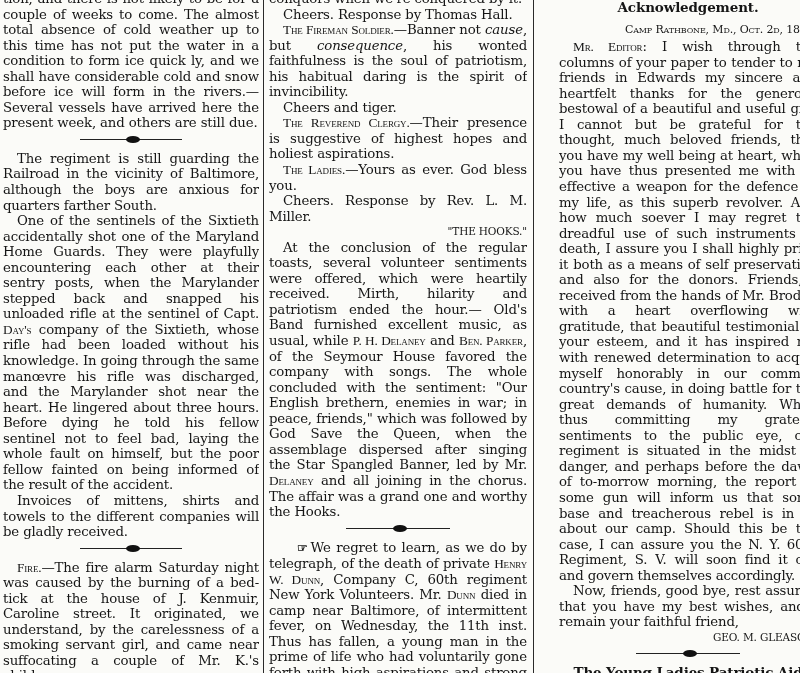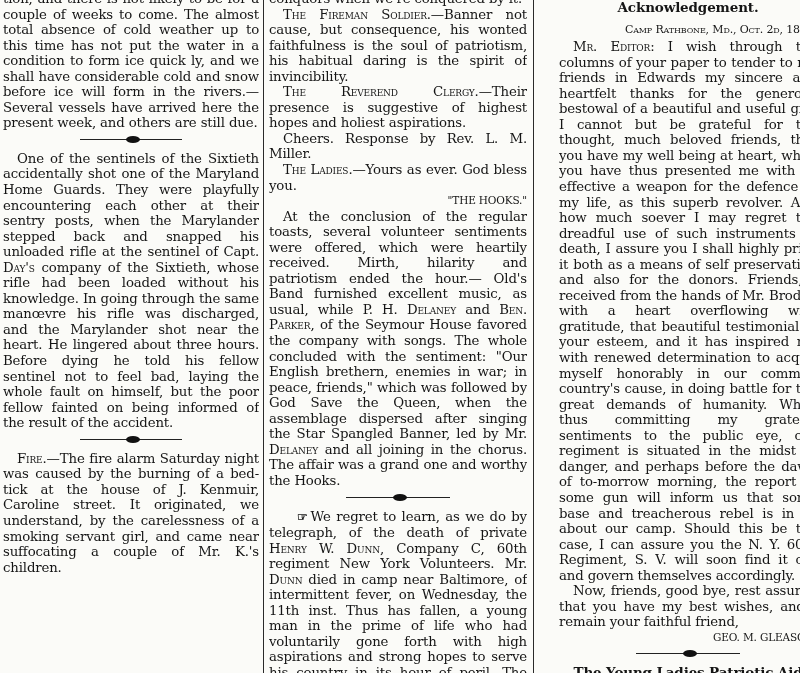--- a/index.html
+++ b/index.html
@@ -18,22 +18,22 @@
   }
   .c1 { left: 3px; width: 256px; }
   .c2 { left: 269px; width: 258px; }
   .c3 { left: 537px; width: 258px; margin-left: 22px; }
   .rule { position: absolute; top: 0; width: 1px; height: 673px; background: #2a2a2a; }
   .r1 { left: 263px; }
   .r2 { left: 533px; }
   p { margin: 0; }
   .ind { text-indent: 14px; }
   .head { text-align: center; font-weight: bold; font-size: 13.5px; margin: 8px 0 6px; }
-  .sc { font-variant: small-caps; }
-  .it { }
+  .sc { font-variant: small-caps; font-family: Liberation Serif, serif; }
+  .it { font-style: italic; }
   .right { text-align: right; }
   .small { font-size: 10.5px; }
   .dateline { text-align: right; font-size: 11px; font-variant: small-caps; margin: 2px 0; }
   .fleuron { height: 10px; position: relative; margin: 4px 0 6px; }
   .fleuron::before {
     content: ""; position: absolute; left: 30%; right: 30%; top: 4px; height: 1px; background: #222;
   }
   .fleuron::after {
     content: ""; position: absolute; left: 48%; top: 1px; width: 14px; height: 7px;
     background: #111; border-radius: 50%;
@@ -43,32 +43,36 @@
 </style>
 </head>
 <body>
 
 <div class="rule r1"></div>
 <div class="rule r2"></div>
 
 <div class="col c1">
   <p class="top-clip">tion, and there is not likely to be for a couple of weeks to come. The almost total absence of cold weather up to this time has not put the water in a condition to form ice quick ly, and we shall have considerable cold and snow before ice will form in the rivers.— Several vessels have arrived here the present week, and others are still due.</p>
   <div class="fleuron"></div>
+  <p class="ind">The regiment is still guarding the Railroad in the vicinity of Baltimore, although the boys are anxious for quarters farther South.</p>
   <p class="ind"><span>One of the sentinels of the Sixtieth accidentally shot one of the Maryland Home Guards. They were playfully encountering each other at their sentry posts, when the Marylander stepped back and snapped his unloaded rifle at the sentinel of Capt. </span><span class="sc">Day's</span><span> company of the Sixtieth, whose rifle had been loaded without his knowledge. In going through the same manœvre his rifle was discharged, and the Marylander shot near the heart. He lingered about three hours. Before dying he told his fellow sentinel not to feel bad, laying the whole fault on himself, but the poor fellow fainted on being informed of the result of the accident.</span></p>
+  <p class="ind">Invoices of mittens, shirts and towels to the different companies will be gladly received.</p>
   <div class="fleuron"></div>
   <p class="ind"><span class="sc">Fire.</span><span>—The fire alarm Saturday night was caused by the burning of a bed-tick at the house of J. Kenmuir, Caroline street. It originated, we understand, by the carelessness of a smoking servant girl, and came near suffocating a couple of Mr. K.'s children.</span></p>
 
 </div>
 
 <div class="col c2">
   <p class="top-clip">conquors when we're conquered by it.</p>
+  <p class="ind">Cheers. Response by Thomas Hall.</p>
   <p class="ind"><span class="sc">The Fireman Soldier.</span><span>—Banner not </span><span class="it">cause</span><span>, but </span><span class="it">consequence</span><span>, his wonted faithfulness is the soul of patriotism, his habitual daring is the spirit of invincibility.</span></p>
+  <p class="ind">Cheers and tiger.</p>
   <p class="ind"><span class="sc">The Reverend Clergy.</span><span>—Their presence is suggestive of highest hopes and holiest aspirations.</span></p>
+  <p class="ind"><span class="sc">The Ladies.</span><span>—Yours as ever. God bless you.</span></p>
   <p class="ind">Cheers. Response by Rev. L. M. Miller.</p>
-  <p class="ind"><span class="sc">The Ladies.</span><span>—Yours as ever. God bless you.</span></p>
   <p class="right small">"THE HOOKS."</p>
   <p class="ind"><span>At the conclusion of the regular toasts, several volunteer sentiments were offered, which were heartily received. Mirth, hilarity and patriotism ended the hour.— Old's Band furnished excellent music, as usual, while </span><span class="sc">P. H. Delaney</span><span> and </span><span class="sc">Ben. Parker</span><span>, of the Seymour House favored the company with songs. The whole concluded with the sentiment: "Our English brethern, enemies in war; in peace, friends," which was followed by God Save the Queen, when the assemblage dispersed after singing the Star Spangled Banner, led by Mr. </span><span class="sc">Delaney</span><span> and all joining in the chorus. The affair was a grand one and worthy the Hooks.</span></p>
   <div class="fleuron"></div>
   <p class="ind"><span class="hand">☞</span><span>We regret to learn, as we do by telegraph, of the death of private </span><span class="sc">Henry W. Dunn</span><span>, Company C, 60th regiment New York Volunteers. Mr. </span><span class="sc">Dunn</span><span> died in camp near Baltimore, of intermittent fever, on Wednesday, the 11th inst. Thus has fallen, a young man in the prime of life who had voluntarily gone forth with high aspirations and strong hopes to serve his country in its hour of peril. The deceased was a a son of </span></p>
 </div>
 
 <div class="col c3">
   <div class="head" style="margin-top:0">Acknowledgement.</div>
   <div class="dateline">Camp Rathbone, Md., Oct. 2d, 1861.</div>
   <p class="ind"><span class="sc">Mr. Editor</span><span>: I wish through the columns of your paper to tender to my friends in Edwards my sincere and heartfelt thanks for the generous bestowal of a beautiful and useful gift. I cannot but be grateful for the thought, much beloved friends, that you have my well being at heart, when you have thus presented me with so effective a weapon for the defence of my life, as this superb revolver. And how much soever I may regret the dreadful use of such instruments of death, I assure you I shall highly prize it both as a means of self preservation and also for the donors. Friends, I received from the hands of Mr. Brodie, with a heart overflowing with gratitude, that beautiful testimonial of your esteem, and it has inspired me with renewed determination to acquit myself honorably in our common country's cause, in doing battle for the great demands of humanity. While thus committing my grateful sentiments to the public eye, our regiment is situated in the midst of danger, and perhaps before the dawn of to-morrow morning, the report of some gun will inform us that some base and treacherous rebel is in or about our camp. Should this be the case, I can assure you the N. Y. 60th Regiment, S. V. will soon find it out and govern themselves accordingly.</span></p>

